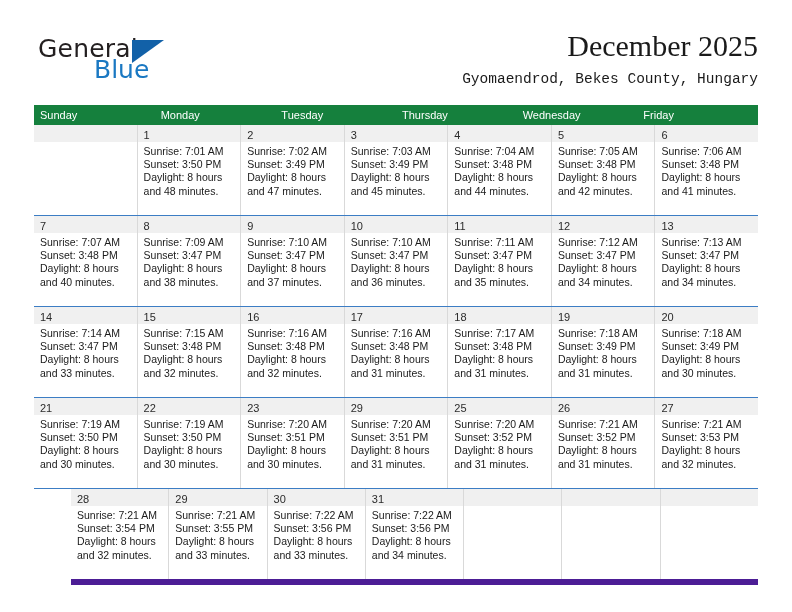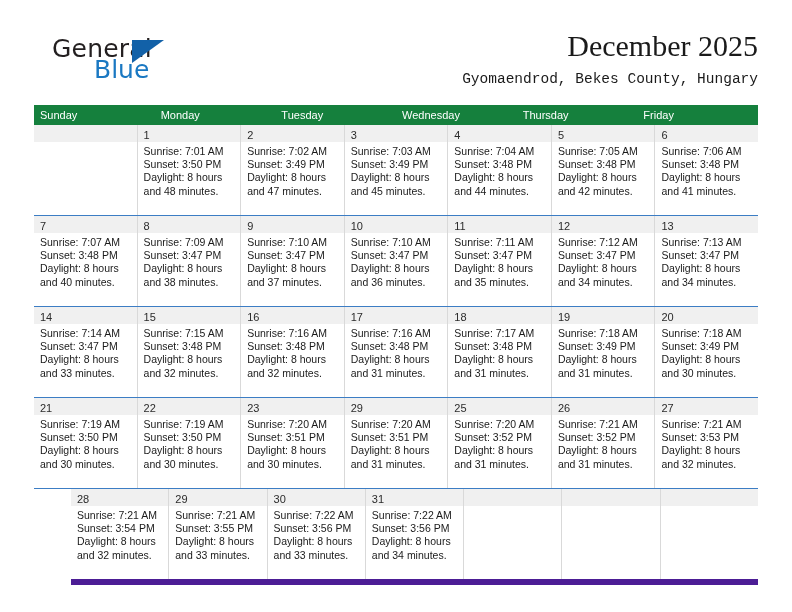--- a/index.html
+++ b/index.html
@@ -31,21 +31,21 @@
   }
   .brand {
     position: absolute;
     left: 0;
     top: 0;
     width: 210px;
     height: 60px;
   }
   .brand-general {
     position: absolute;
-    left: 18px;
+    left: 4px;
     top: 6px;
     font-size: 25px;
     letter-spacing: 0.2px;
     color: #231f20;
     font-family: "DejaVu Sans", sans-serif;
     font-weight: 400;
   }
   .brand-blue {
     position: absolute;
     left: 60px;
@@ -175,22 +175,22 @@
       <div class="location-subtitle">Gyomaendrod, Bekes County, Hungary</div>
     </div>
 
   </div>
 
   <div class="calendar">
     <div class="weekday-row">
         <div class="weekday-cell">Sunday</div>
         <div class="weekday-cell">Monday</div>
         <div class="weekday-cell">Tuesday</div>
+        <div class="weekday-cell">Thursday</div>
         <div class="weekday-cell">Wednesday</div>
-        <div class="weekday-cell">Thursday</div>
         <div class="weekday-cell">Friday</div>
       </div>
     <div class="weeks">
         <div class="week-row">
           <div class="day-cell empty">
             <div class="daynum-bar"><span class="daynum"></span></div>
             <div class="day-body"></div>
           </div>
           <div class="day-cell">
             <div class="daynum-bar"><span class="daynum">1</span></div>

